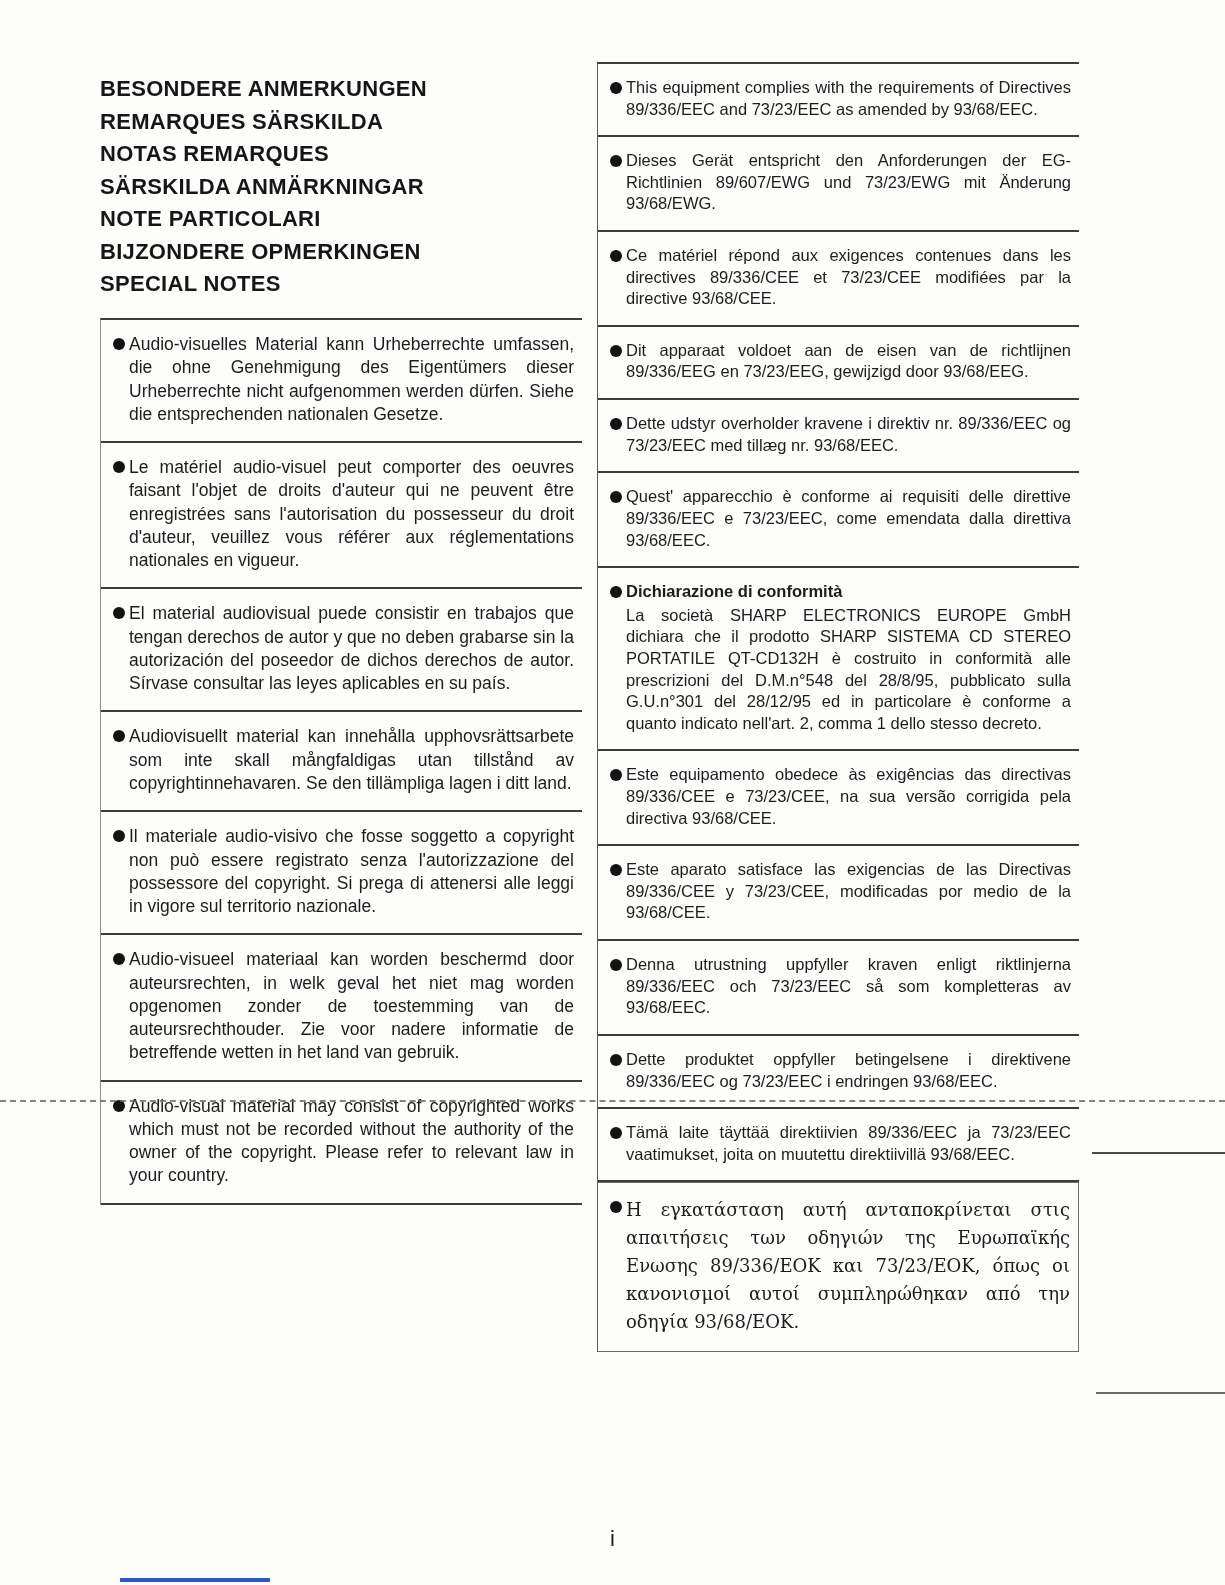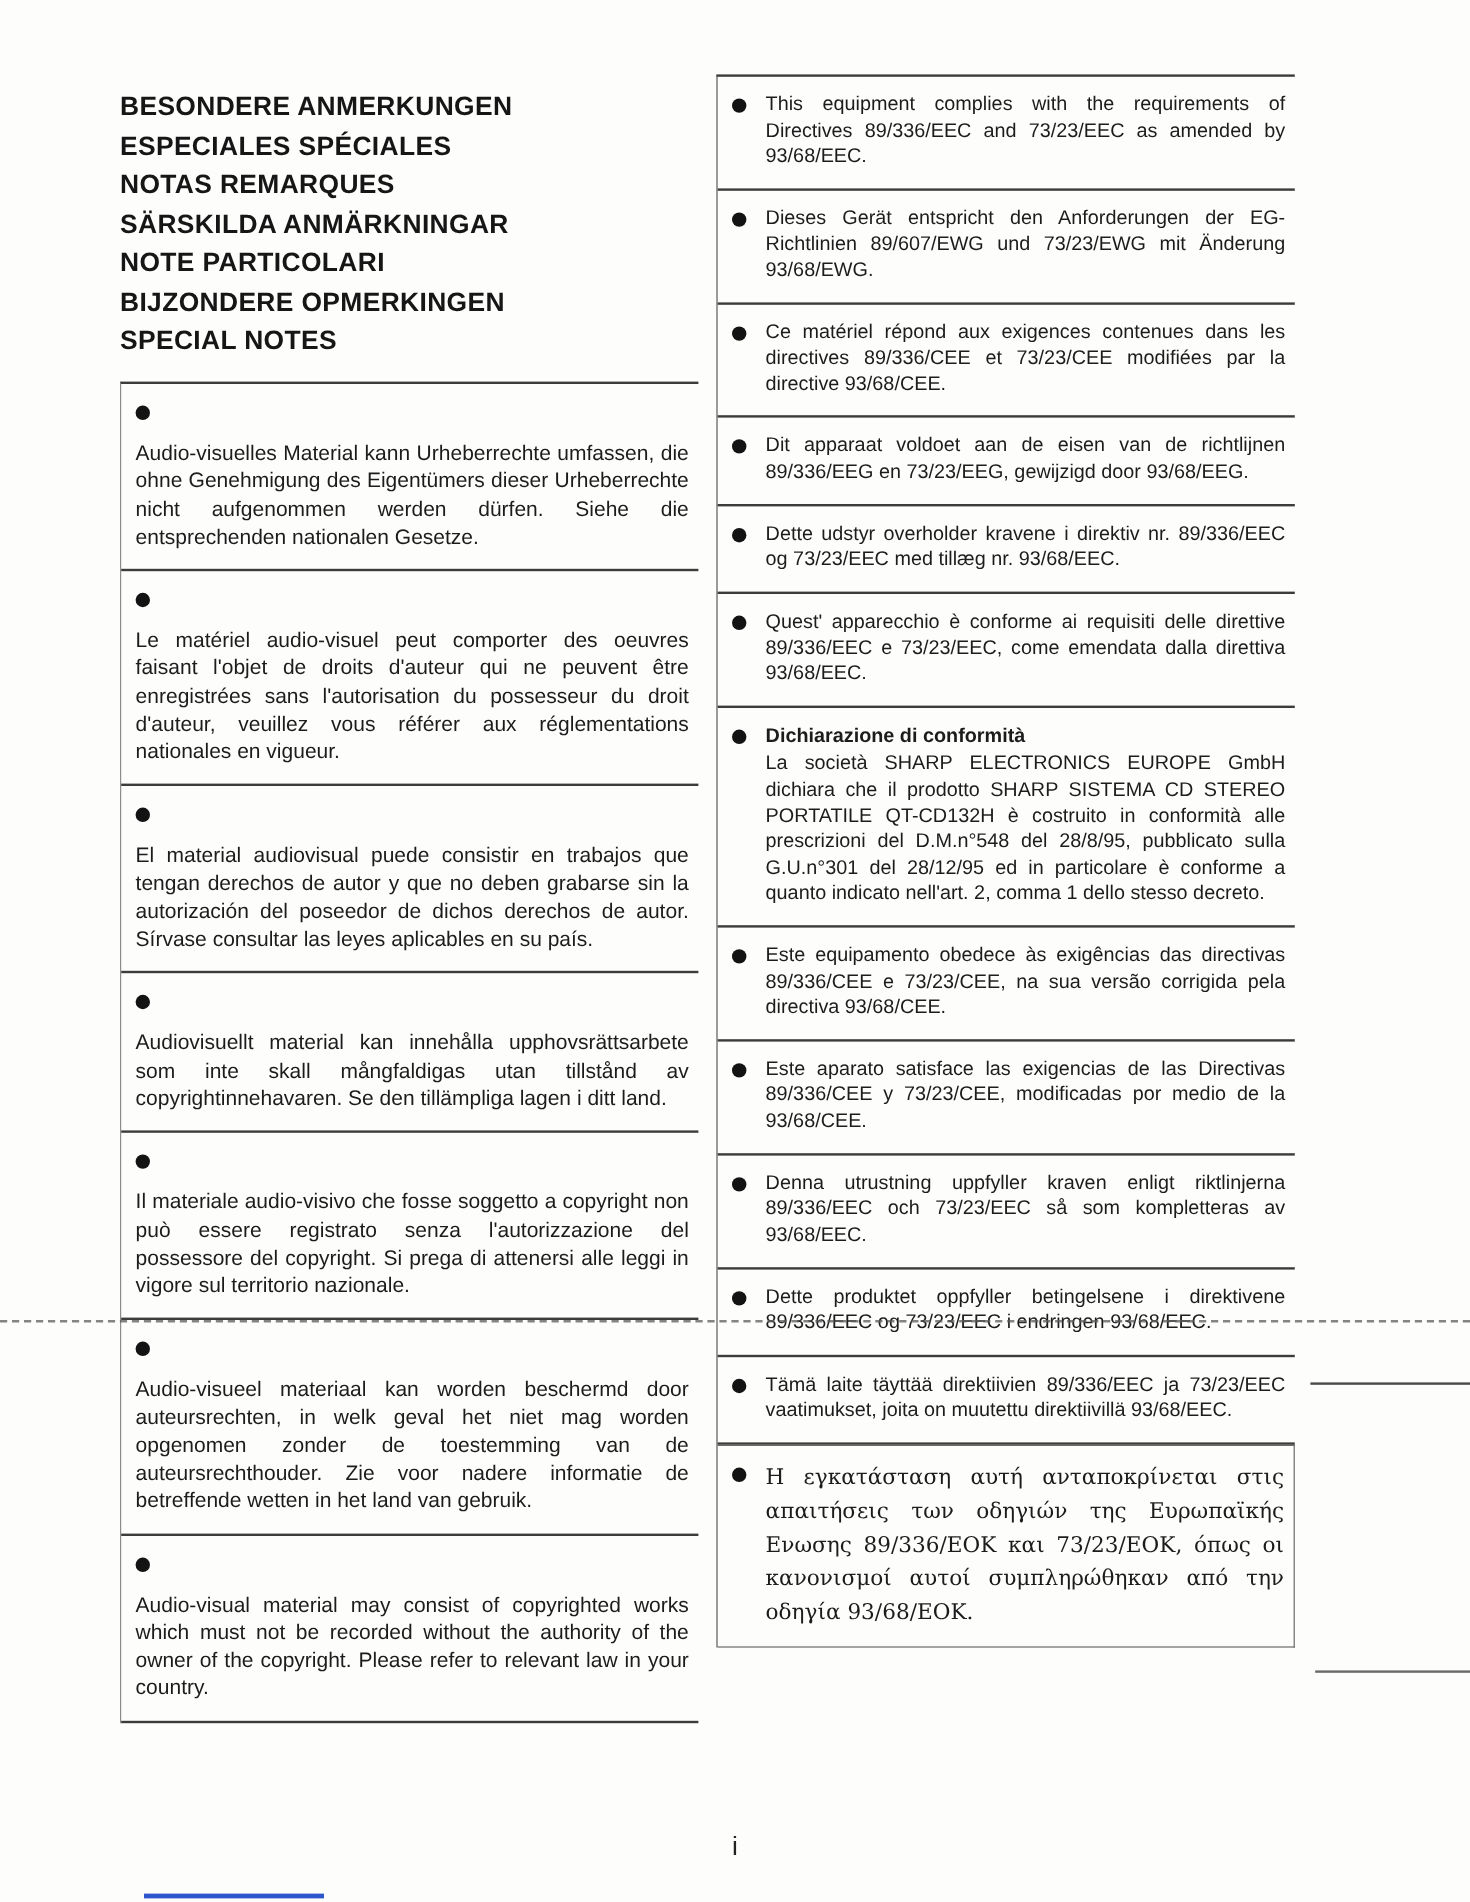--- a/index.html
+++ b/index.html
@@ -40,25 +40,25 @@
   }
   .notes-right {
     top: 62px;
     left: 597px;
     width: 482px;
     border-top: 2px solid #3c3c3c;
     border-left: 1px solid #5a5a5a;
   }
   .note {
     display: flex;
-    gap: 16px;
+    gap: 4px;
     padding: 13px 8px 15px 12px;
     border-bottom: 2px solid #3c3c3c;
   }
-  .notes-left .note { font-size: 17.5px; line-height: 1.33; flex-direction: column; }
+  .notes-left .note { font-size: 17.5px; line-height: 1.33; }
   .notes-right .note { font-size: 16.5px; line-height: 1.31; }
   .bullet {
     flex: 0 0 12px;
     width: 12px;
     height: 12px;
     border-radius: 50%;
     background: #131313;
     margin-top: 5px;
   }
   .note-body { flex: 1; }
@@ -114,21 +114,21 @@
     color: #222;
   }
 </style>
 </head>
 <body>
 
 <div class="page">
 
   <div class="left-head">
     <div>BESONDERE ANMERKUNGEN</div>
-    <div>ESPECIALES SPÉCIALES</div>
+    <div>REMARQUES SÄRSKILDA</div>
     <div>NOTAS REMARQUES</div>
     <div>SÄRSKILDA ANMÄRKNINGAR</div>
     <div>NOTE PARTICOLARI</div>
     <div>BIJZONDERE OPMERKINGEN</div>
     <div>SPECIAL NOTES</div>
   </div>
 
   <div class="notes notes-left">
     <div class="note">
       <span class="bullet"></span>

